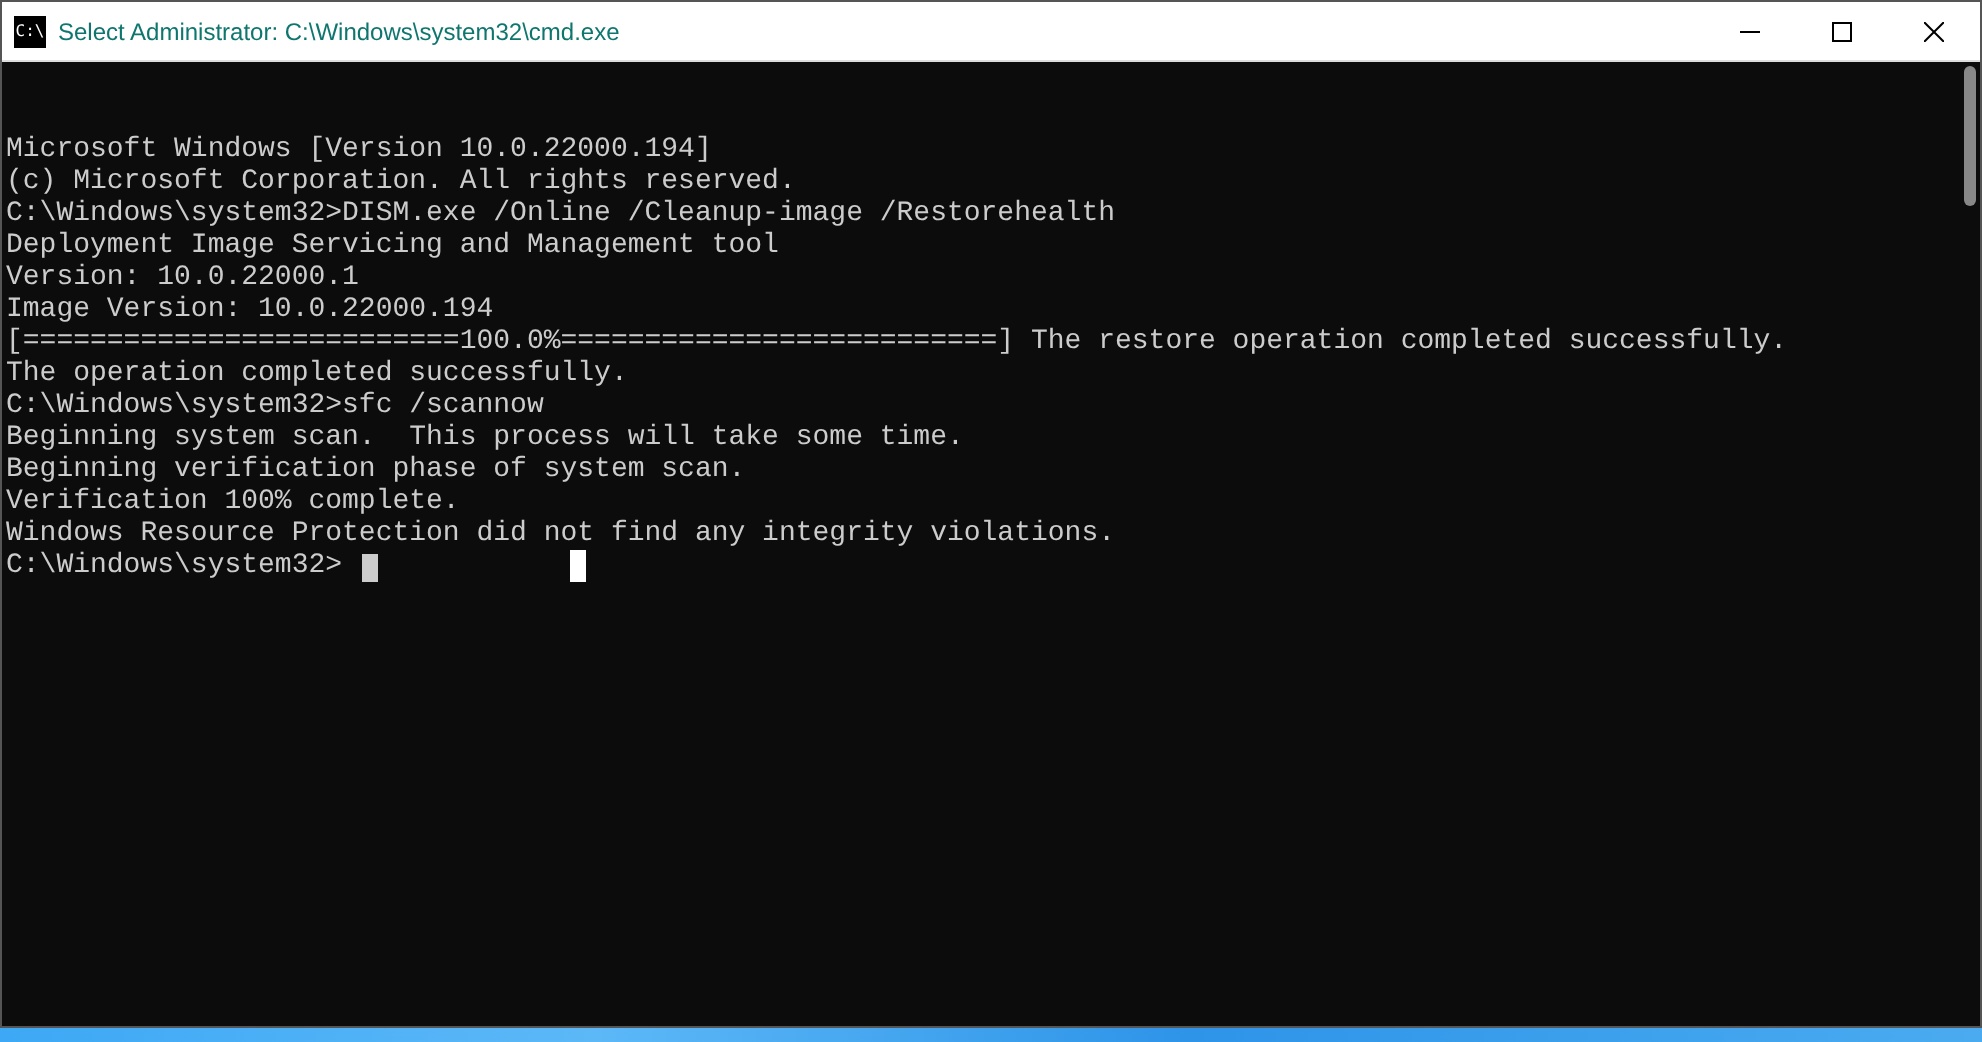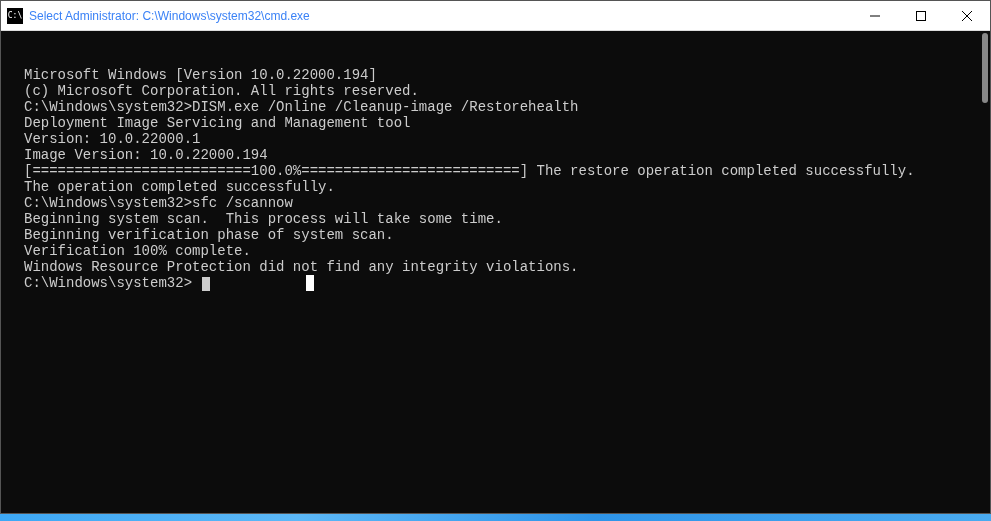--- a/index.html
+++ b/index.html
@@ -37,21 +37,21 @@
       margin-right: 6px;
       display: flex;
       align-items: center;
       justify-content: center;
       color: #fff;
       font-size: 8px;
       font-family: monospace;
     }
     .titlebar-title {
       font-size: 12px;
-      color: #3b82f6;
+      color: #0f766e;
       flex: 1;
     }
     .titlebar-controls {
       display: flex;
       height: 100%;
     }
     .titlebar-btn {
       width: 46px;
       height: 100%;
       display: flex;
@@ -62,21 +62,21 @@
       color: #000;
       cursor: pointer;
     }
     .terminal {
       flex: 1;
       background: #0c0c0c;
       color: #cccccc;
       font-family: Consolas, 'Courier New', monospace;
       font-size: 14px;
       line-height: 16px;
-      padding: 4px 23px;
+      padding: 4px 2px;
       white-space: pre;
       overflow: hidden;
       position: relative;
     }
     .terminal-line {
       white-space: pre;
     }
     .scrollbar {
       position: absolute;
       right: 0;

